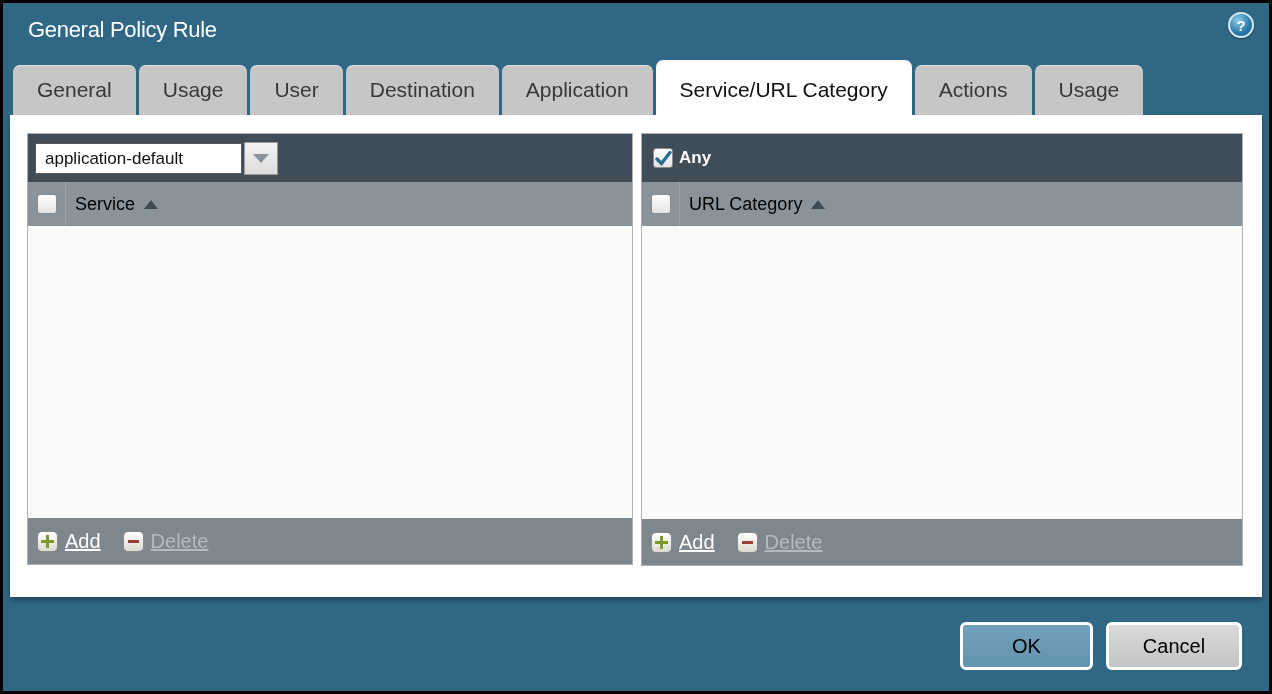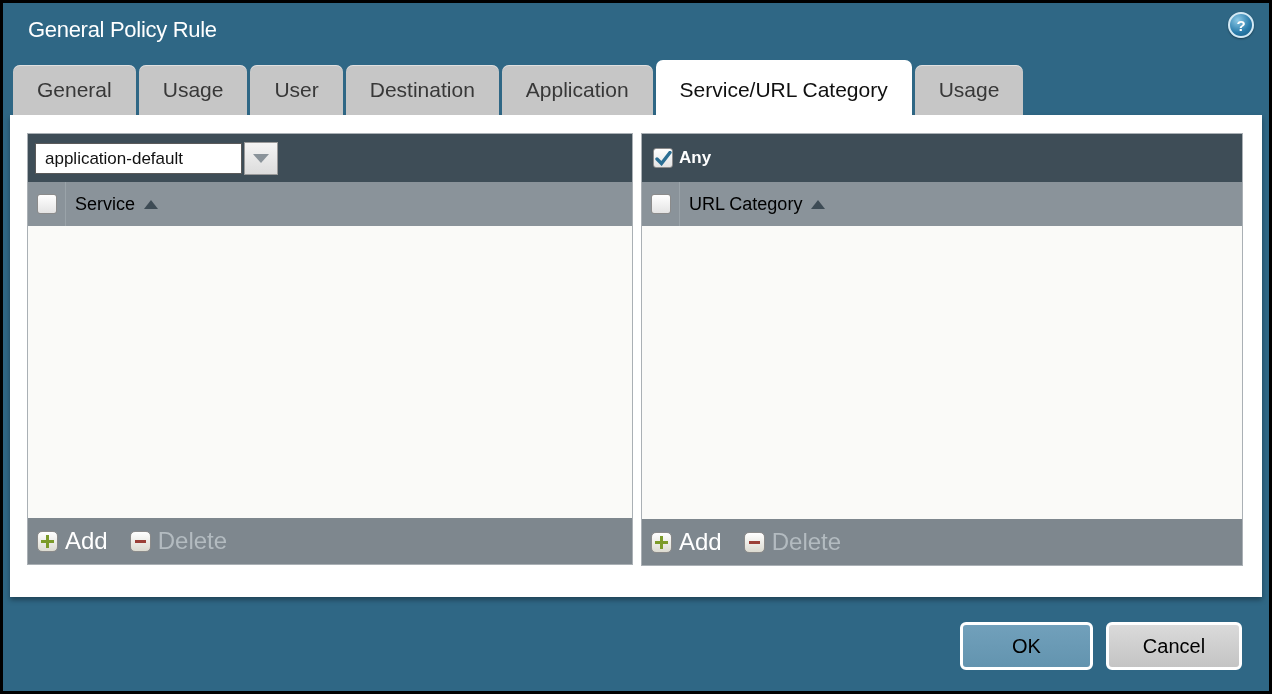--- a/index.html
+++ b/index.html
@@ -200,21 +200,21 @@
     background: linear-gradient(#ffffff, #dcdbd1);
     border: 1px solid #8a8a8a;
     position: relative;
     margin-right: 7px;
     flex: none;
   }
   .icon-sq i { position: absolute; display: block; }
   .icon-sq .bar-h { left: 3px; top: 8px; width: 13px; height: 3px; background: var(--add-icon-green, #7C9B2A); }
   .icon-sq .bar-v { left: 8px; top: 3px; width: 3px; height: 13px; background: var(--add-icon-green, #7C9B2A); }
   .icon-sq .bar-red { left: 4px; top: 8px; width: 11px; height: 3px; background: var(--delete-icon-red, #9B4038); }
-  .tool-label { color: #ffffff; font-size: 24px; }
+  .tool-label { color: #ffffff; font-size: 20px; text-decoration: underline; }
   .tool-btn.disabled .tool-label { color: var(--disabled-text, #B3BBC0); }
 
   .any-wrap { display: flex; align-items: center; margin-left: 4px; }
   .any-label { color: #ffffff; font-size: 17px; margin-left: 6px; font-weight: bold; }
 
   
   .btn {
     position: absolute;
     top: 619px;
     height: 48px;
@@ -237,20 +237,21 @@
   <span class="title">General Policy Rule</span>
   <span class="help">?</span>
 
   <div class="tabs">
     <div class="tab">General</div>
     <div class="tab">Usage</div>
     <div class="tab">User</div>
     <div class="tab">Destination</div>
     <div class="tab">Application</div>
     <div class="tab active">Service/URL Category</div>
+    <div class="tab">Actions</div>
     <div class="tab">Usage</div>
   </div>
 
   <div class="content">
 
     <div class="panel panel-left">
       <div class="ptoolbar">
         <div class="combo">
           <div class="combo-input">application-default</div>
           <div class="combo-btn">

